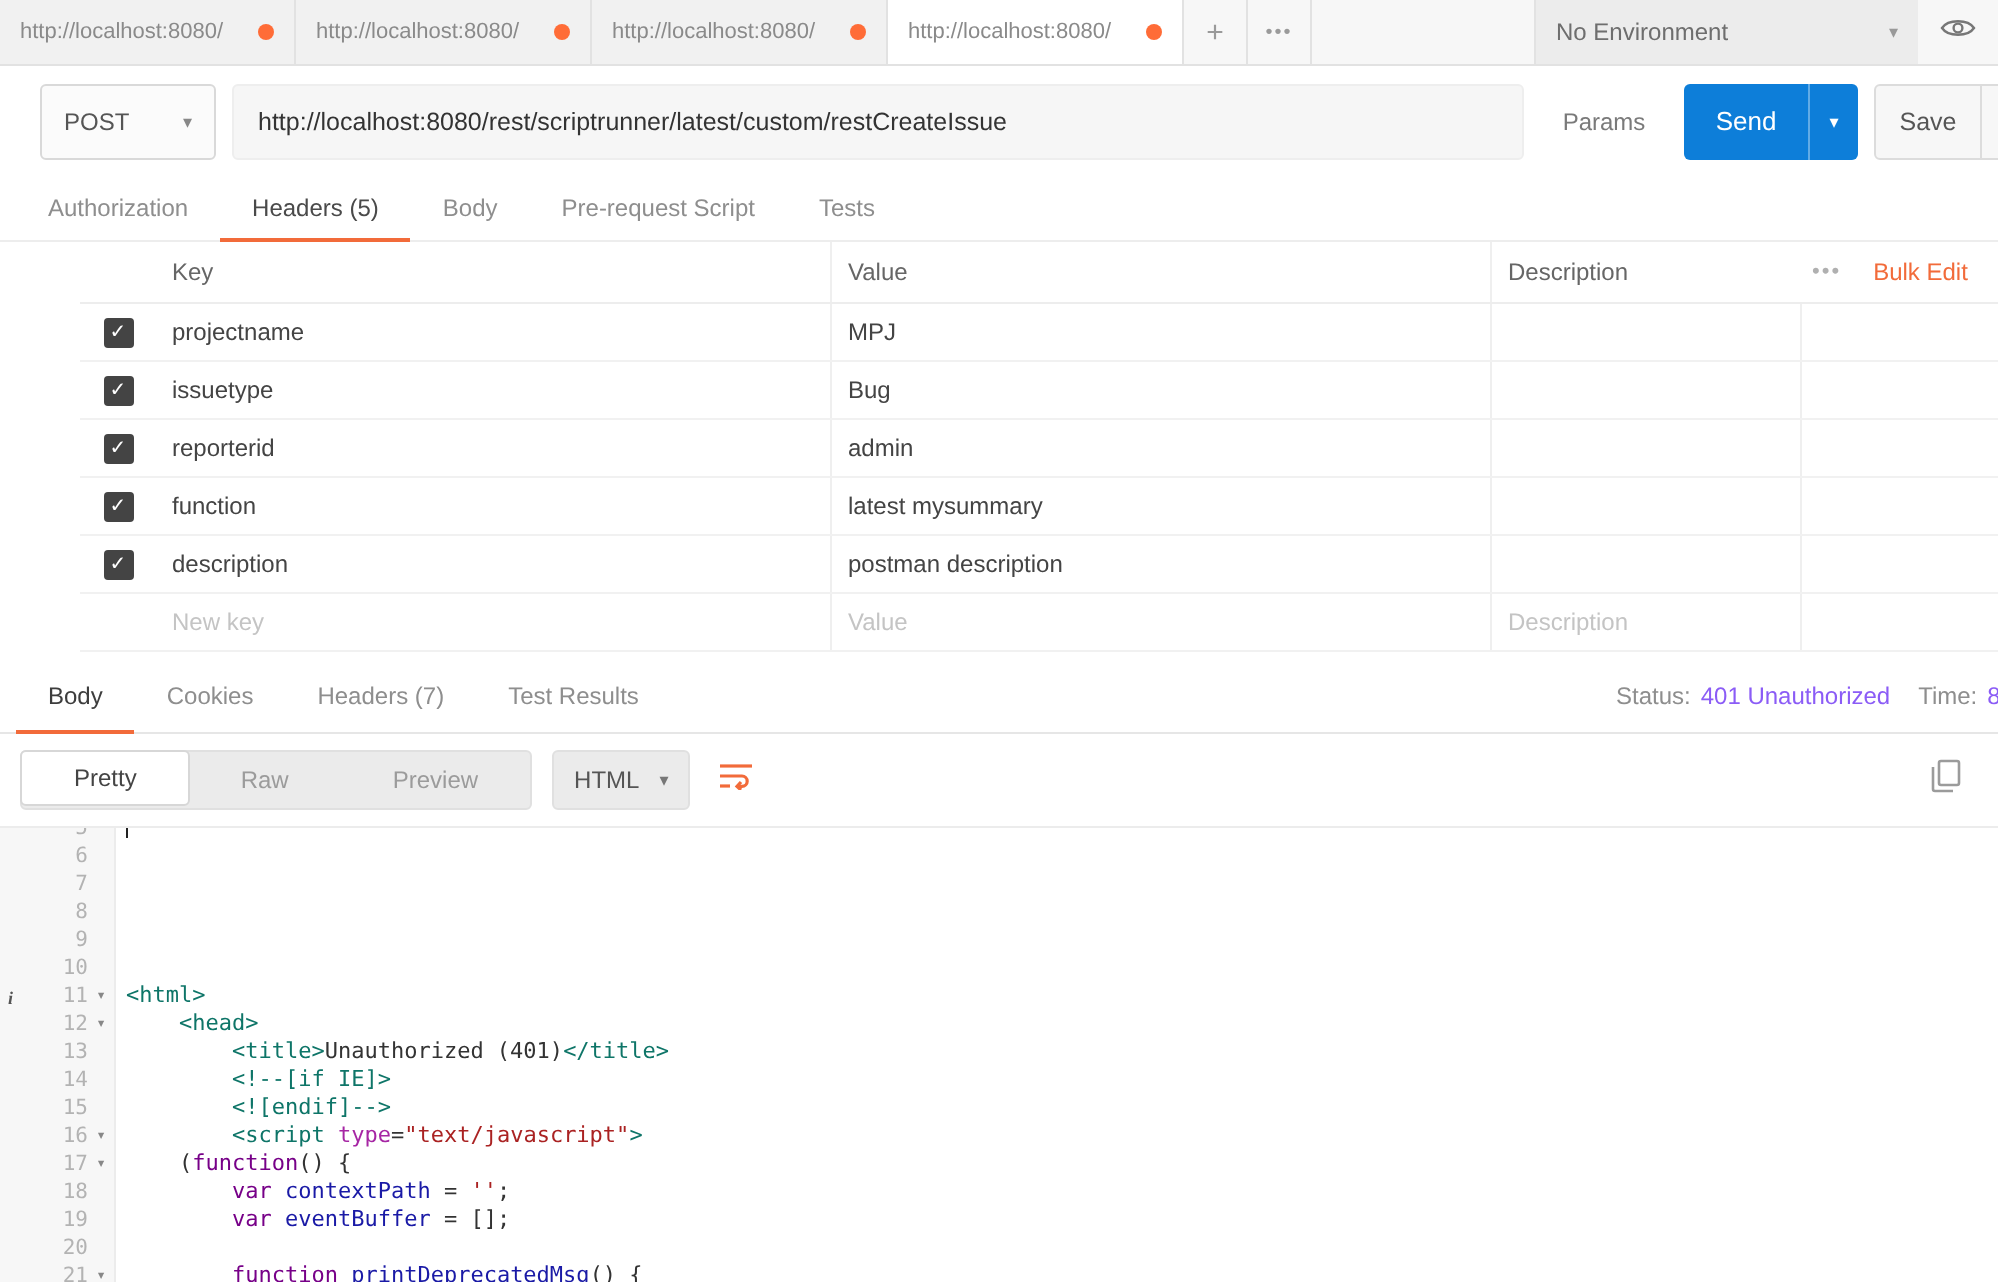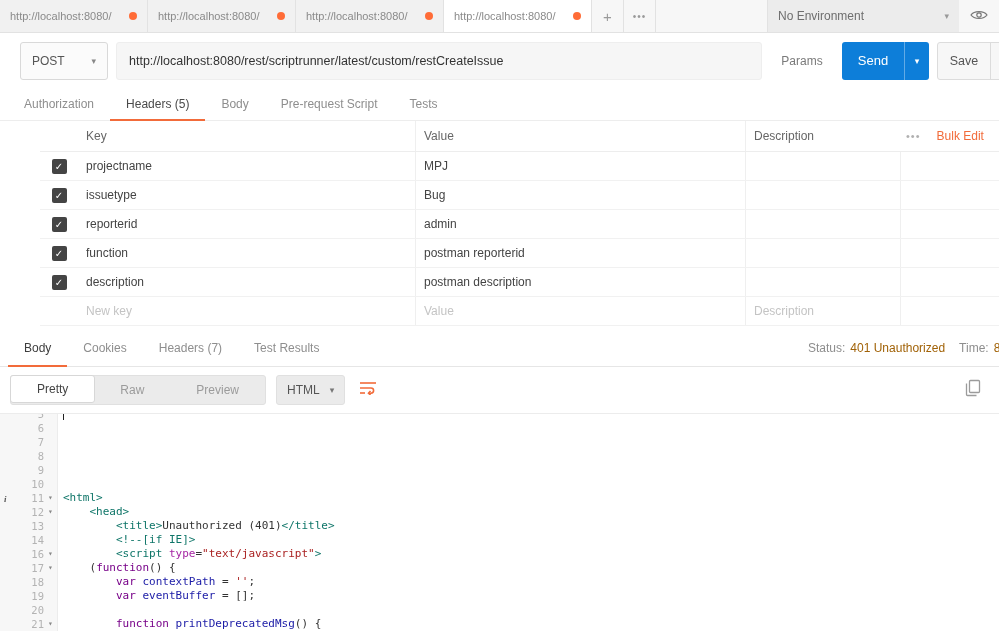--- a/index.html
+++ b/index.html
@@ -86,21 +86,21 @@
 
   
   .resp-head { position: absolute; left: 0; right: 0; top: 330px; height: 37px;
     display: flex; align-items: stretch; padding-left: 8px; border-bottom: 1px solid #e6e6e6; background: #fff; }
   .resp-tab { padding: 0 16px; display: flex; align-items: center; font-size: 12px;
     color: #8e8e8e; border-bottom: 2px solid transparent; margin-bottom: -1px; cursor: default; }
   .resp-tab.active { color: #3d3d3d; border-bottom-color: #f26b3a; }
   .resp-meta { margin-left: auto; margin-right: -8px; display: flex; align-items: center;
     font-size: 12px; white-space: nowrap; }
   .meta-label { color: #8e8e8e; margin-left: 14px; }
-  .meta-value { color: #a16207; margin-left: 5px; }
+  .meta-value { color: #8b5cf6; margin-left: 5px; }
 
   
   .resp-toolbar { position: absolute; left: 0; right: 0; top: 367px; height: 47px;
     display: flex; align-items: center; padding: 0 10px; border-bottom: 1px solid #ececec; background: #fff; }
   .viewgroup { display: flex; background: #ebebeb; border: 1px solid #e0e0e0; border-radius: 3px; }
   .vmode { height: 28px; padding: 0 26px; display: flex; align-items: center;
     font-size: 12px; color: #9b9b9b; cursor: default; }
   .vmode.active { background: #fff; color: #444; border: 1px solid #d7d7d7; border-radius: 3px; margin: -1px; }
   .fmt { height: 30px; margin-left: 10px; background: #ebebeb; border: 1px solid #e0e0e0;
     border-radius: 3px; display: flex; align-items: center; padding: 0 10px; font-size: 12px; color: #555; }
@@ -236,21 +236,21 @@
         <div class="cell key">reporterid</div>
         <div class="cell val vline">admin</div>
         <div class="cell desc vline"></div>
         <div class="cell ctrl vline"></div>
       </div>
       <div class="hrow">
         <div class="cbcell">
           <span class="checkbox">✓</span>
         </div>
         <div class="cell key">function</div>
-        <div class="cell val vline">postman reporterid</div>
+        <div class="cell val vline">latest mysummary</div>
         <div class="cell desc vline"></div>
         <div class="cell ctrl vline"></div>
       </div>
       <div class="hrow">
         <div class="cbcell">
           <span class="checkbox">✓</span>
         </div>
         <div class="cell key">description</div>
         <div class="cell val vline">postman description</div>
         <div class="cell desc vline"></div>
@@ -381,20 +381,27 @@
       </div>
       <div class="cline">
         <div class="gut">
           <span class="lnum">14</span>
           <span class="fold"></span>
         </div>
         <div class="ccontent"><span class="c-plain">        </span><span class="c-comment">&lt;!--[if IE]&gt;</span></div>
       </div>
       <div class="cline">
         <div class="gut">
+          <span class="lnum">15</span>
+          <span class="fold"></span>
+        </div>
+        <div class="ccontent"><span class="c-plain">        </span><span class="c-comment">&lt;![endif]--&gt;</span></div>
+      </div>
+      <div class="cline">
+        <div class="gut">
           <span class="lnum">16</span>
           <span class="fold">▾</span>
         </div>
         <div class="ccontent"><span class="c-plain">        </span><span class="c-tag">&lt;script</span><span class="c-plain"> </span><span class="c-attr">type</span><span class="c-plain">=</span><span class="c-string">"text/javascript"</span><span class="c-tag">&gt;</span></div>
       </div>
       <div class="cline">
         <div class="gut">
           <span class="lnum">17</span>
           <span class="fold">▾</span>
         </div>

